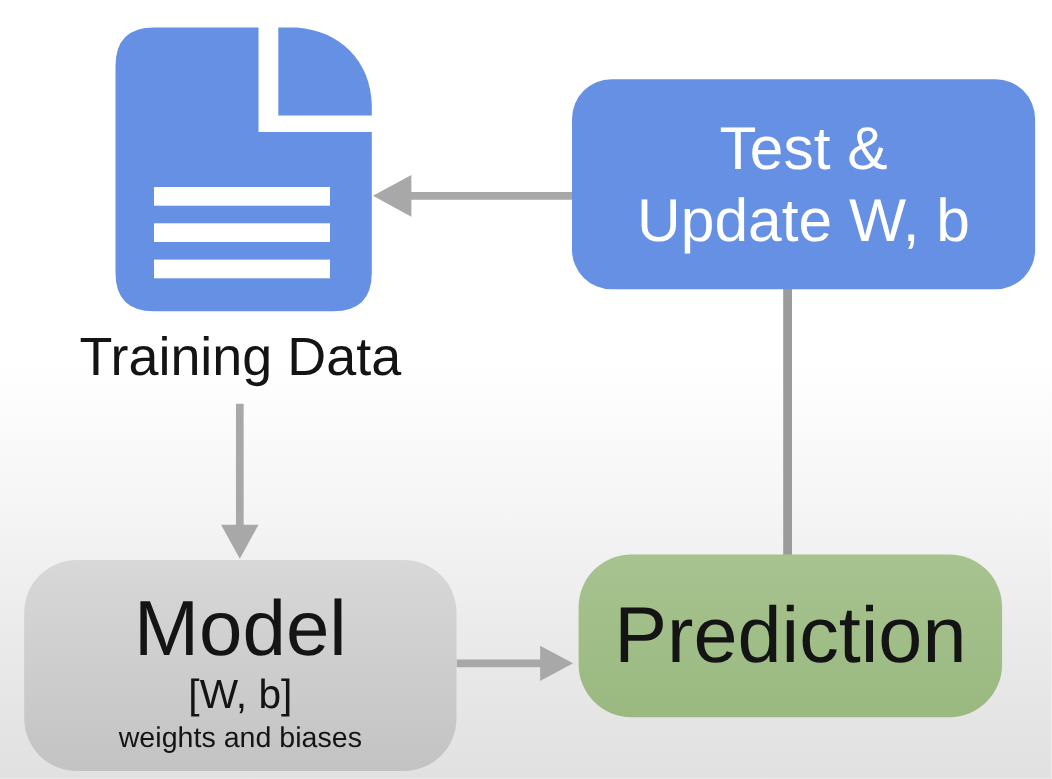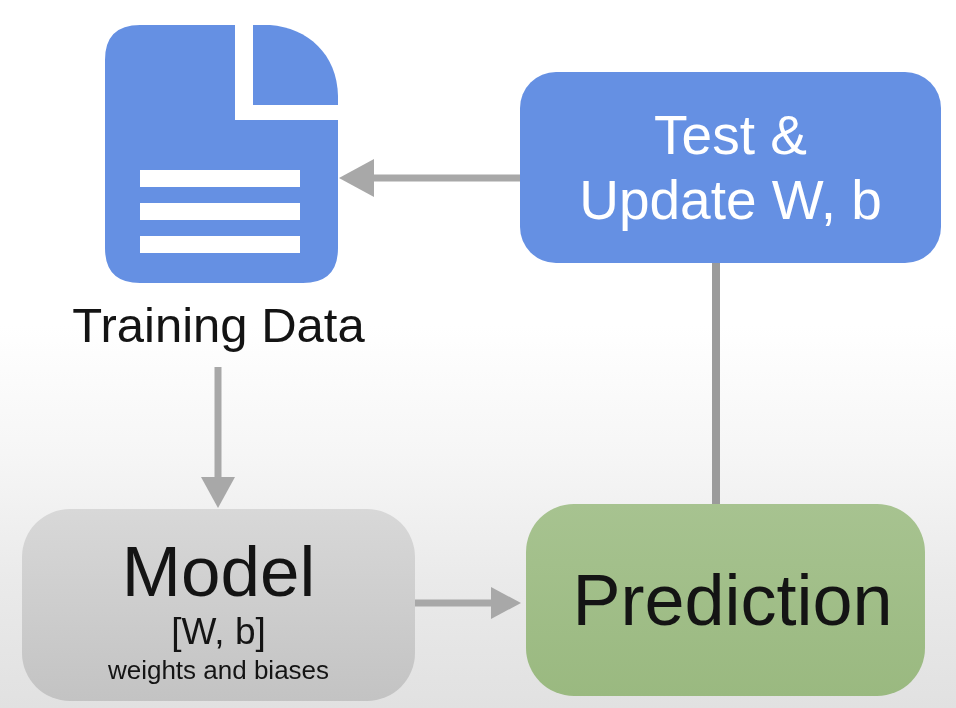--- a/index.html
+++ b/index.html
@@ -72,26 +72,25 @@
   .model-params {
     font-size: 37px;
     line-height: 46px;
   }
   .model-note {
     font-size: 26px;
     line-height: 30px;
   }
   .box-green {
     left: 526px; top: 504px;
-    width: 385px; height: 192px;
+    width: 385px; height: 148px;
     border-radius: 48px;
     background: linear-gradient(180deg, var(--box-green-top), var(--box-green-bottom));
     color: var(--text-dark);
     font-size: 72px;
-    padding-left: 14px;
   }
   :root {
     --icon-blue: #6590e3;
     --box-blue: #6590e3;
     --box-green-top: #a7c390;
     --box-green-bottom: #9ab980;
     --box-gray-top: #d8d8d8;
     --box-gray-bottom: #c3c3c3;
     --arrow-gray: #a8a8a8;
     --connector-gray: #9b9b9b;

